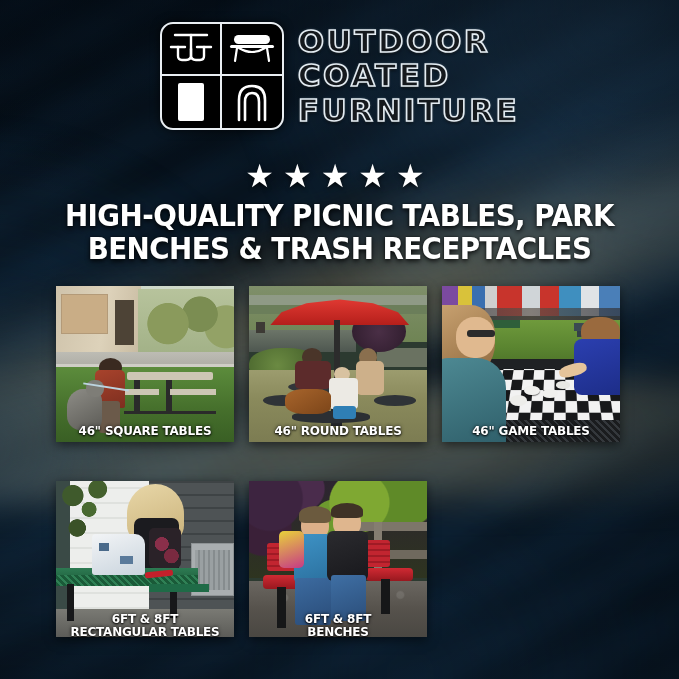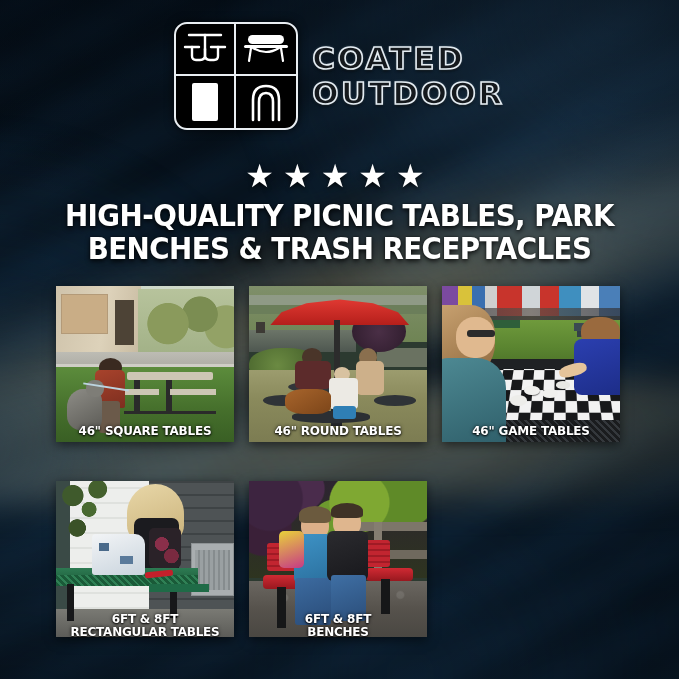--- a/index.html
+++ b/index.html
@@ -230,22 +230,23 @@
         <svg width="42" height="44" viewBox="0 0 42 44">
           <g fill="none" stroke="#ffffff" stroke-width="2.6" stroke-linecap="round">
             <path d="M8 40 L8 20 Q8 6 21 6 Q34 6 34 20 L34 40"></path>
             <path d="M14 40 L14 22 Q14 13 21 13 Q28 13 28 22 L28 40"></path>
           </g>
         </svg>
       </div>
     </div>
 
     <div class="logoText">
+      <div class="logoLine">OUTDOOR</div>
       <div class="logoLine">COATED</div>
-      <div class="logoLine">OUTDOOR</div>
+      <div class="logoLine">FURNITURE</div>
     </div>
   </div>
 
   <div class="stars">
     <span>★</span><span>★</span><span>★</span><span>★</span><span>★</span>
   </div>
 
   <div class="headline">
     <div>HIGH-QUALITY PICNIC TABLES, PARK</div>
     <div>BENCHES &amp; TRASH RECEPTACLES</div>

